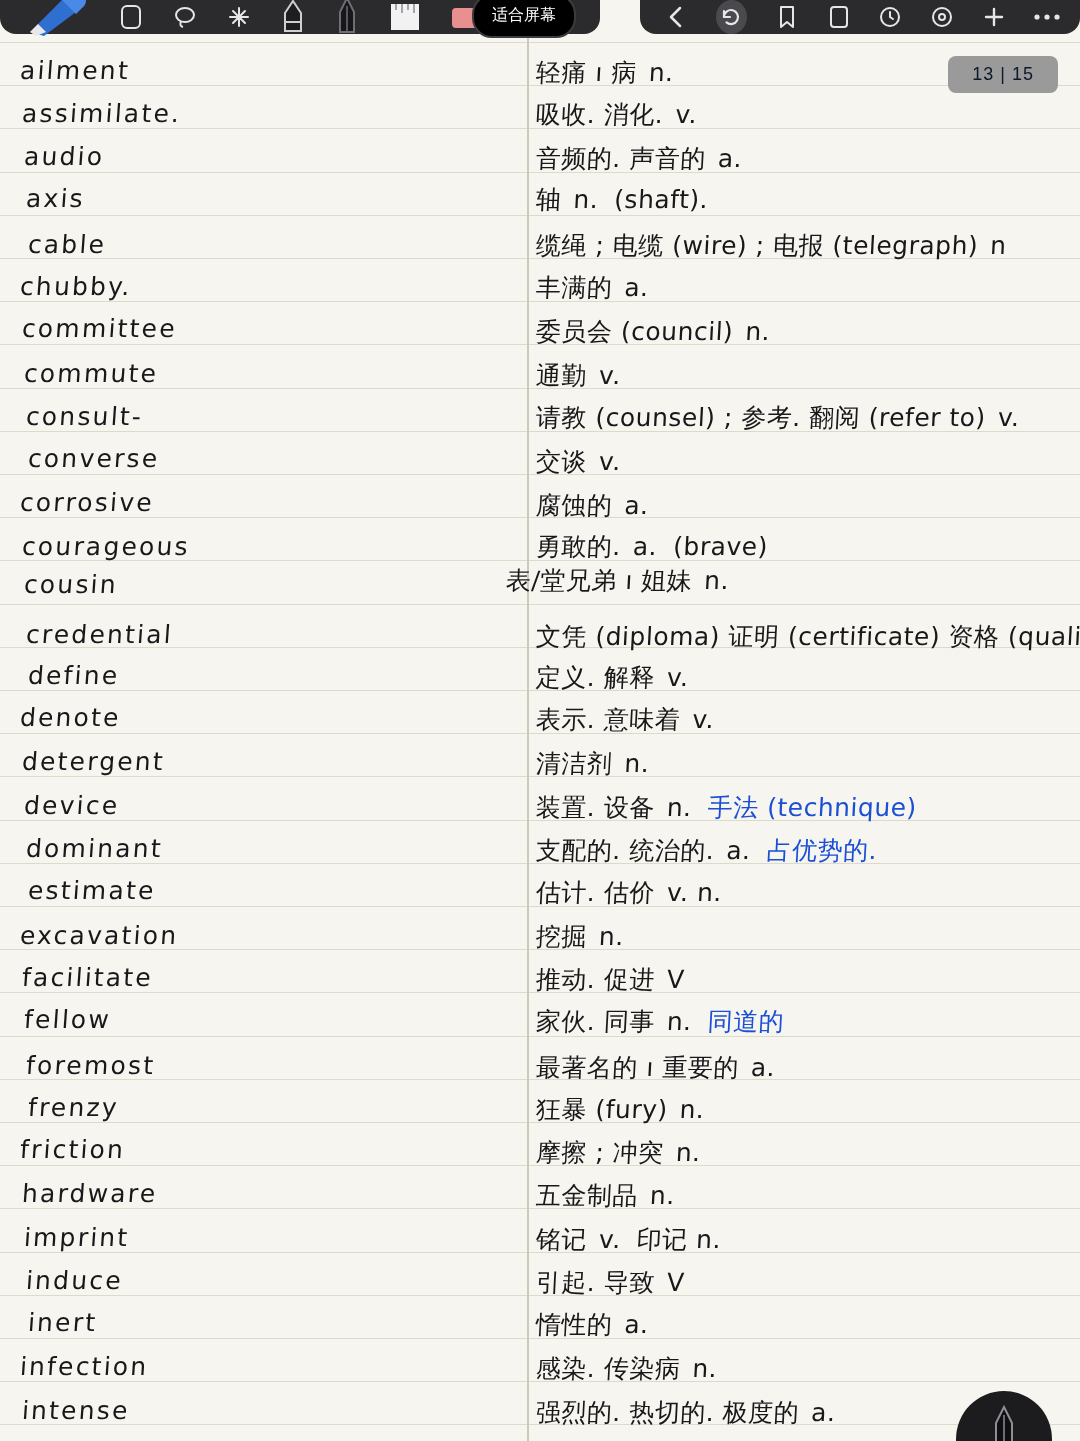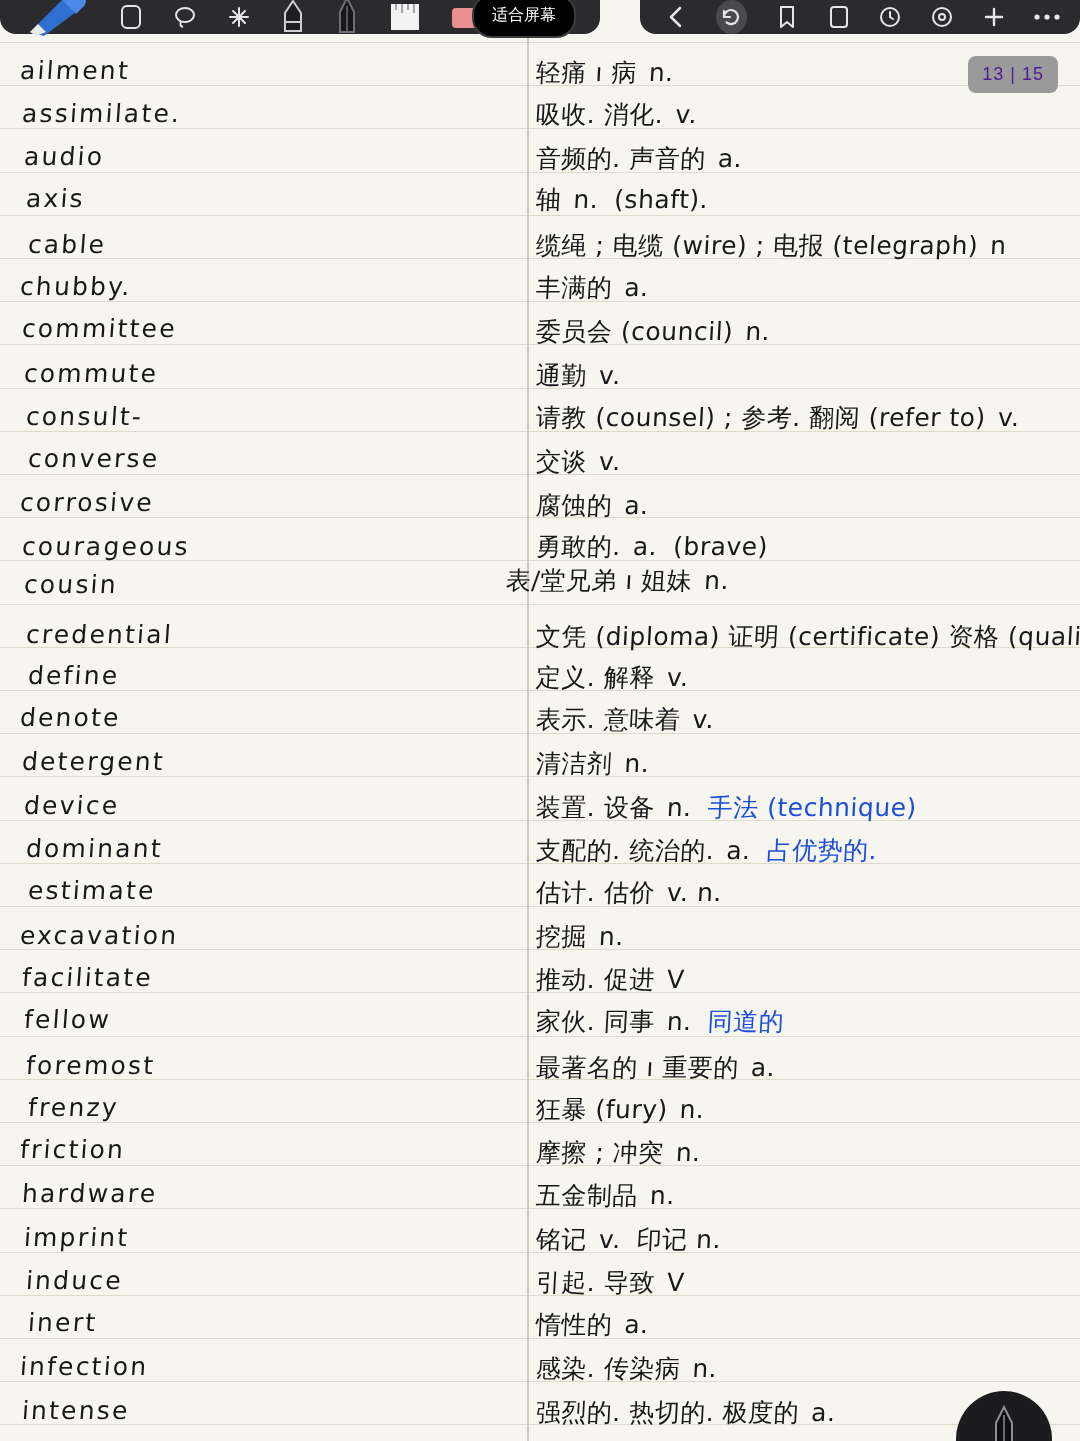--- a/index.html
+++ b/index.html
@@ -41,23 +41,23 @@
     padding: 11px 18px 13px 18px;
     border-radius: 20px;
     border: 2px solid #3c3c3e;
     font-family: "DejaVu Sans", sans-serif;
     white-space: nowrap;
   }
 
   
   #page-counter {
     position: absolute; right: 22px; top: 56px;
-    background: #9a9a9a; color: #4c1d95;
+    background: #9a9a9a; color: #0f172a;
     font-size: 18px; letter-spacing: 1px;
-    padding: 8px 14px; border-radius: 8px;
+    padding: 8px 24px; border-radius: 8px;
     font-family: "Liberation Sans", sans-serif;
   }
 
   
   #page {
     position: absolute; left: 0; top: 34px;
     width: 1080px; height: 1407px;
     background: #f7f5ef;
   }
   #rules { position: absolute; inset: 0; }

